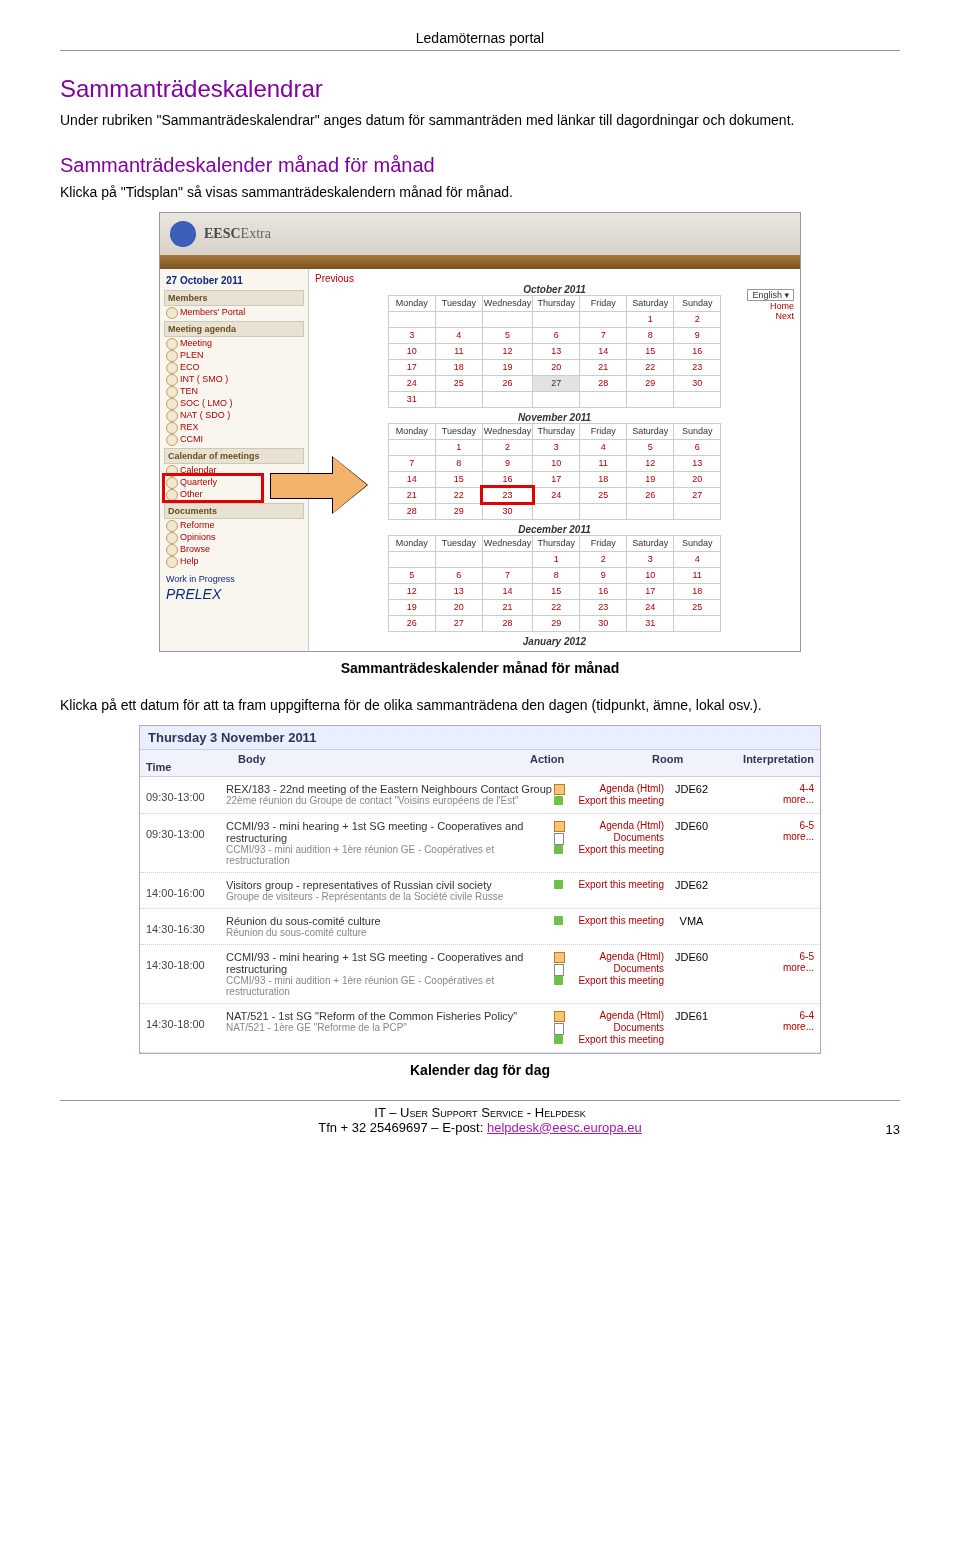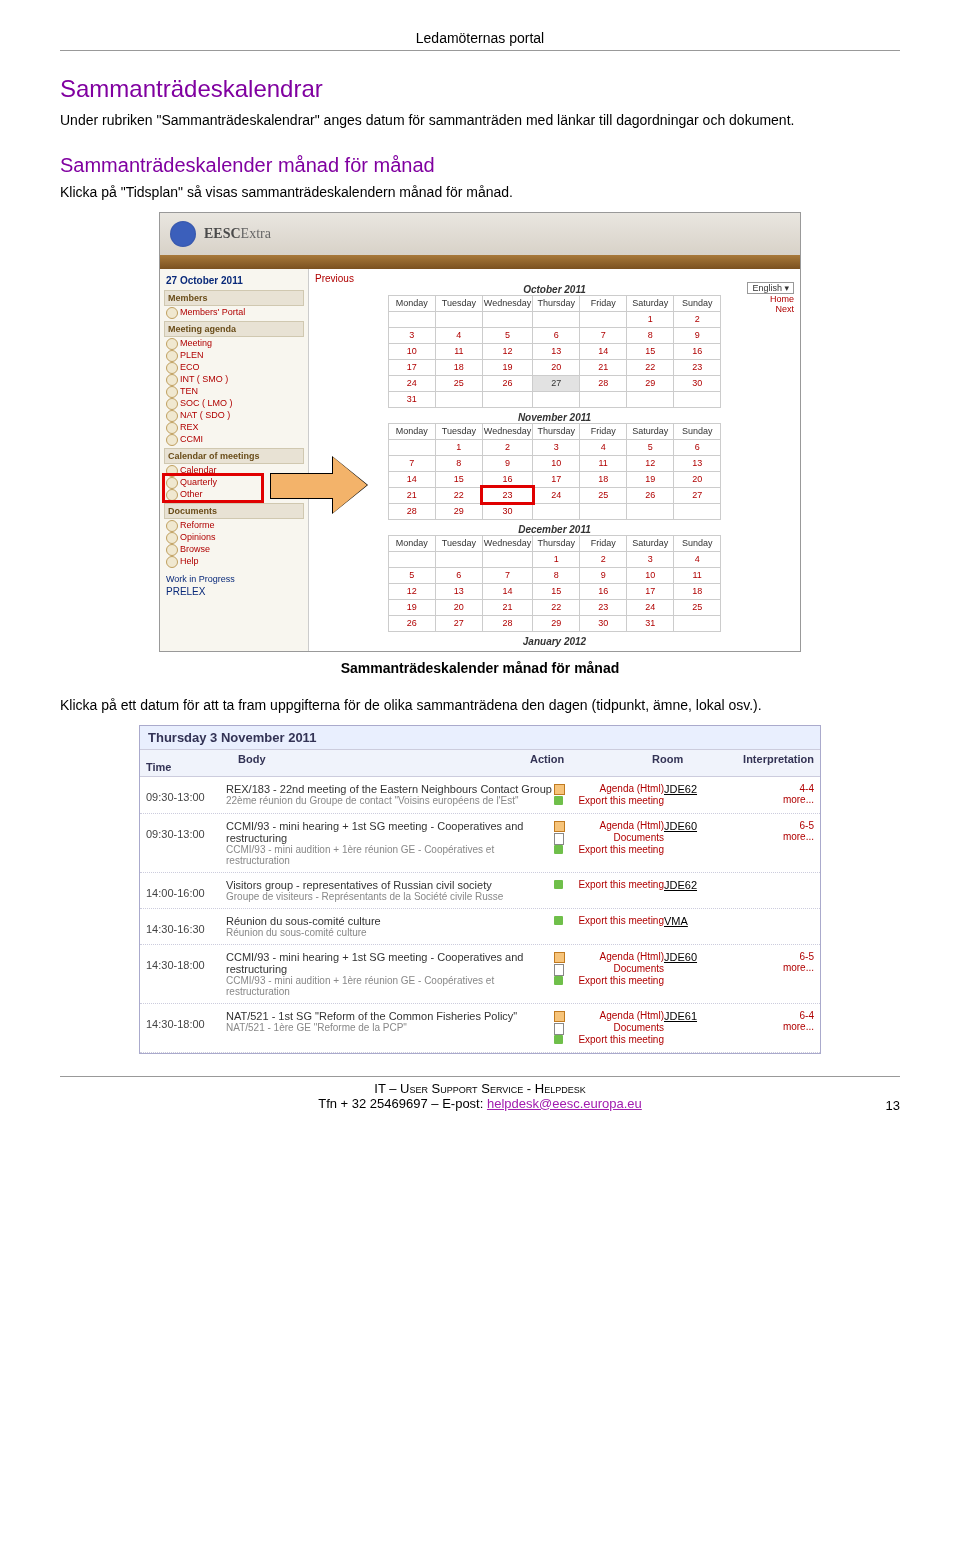--- a/index.html
+++ b/index.html
@@ -156,21 +156,21 @@
     border-left:36px solid #000;
     z-index:-1;
   }
   .main-cal {
     flex:1;
     padding:4px 6px;
     position:relative;
   }
   .nav-prev { color:#b00000; font-size:10px; }
   .nav-right {
-    position:absolute; right:6px; top:13px;
+    position:absolute; right:6px; top:20px;
     text-align:right;
     font-size:9px;
     color:#888;
   }
   .lang-box { border:1px solid #999; padding:0 4px; font-size:9px; display:inline-block; color:#333;}
   .month-block { margin:0 auto 4px auto; width:360px; }
   .month-title { text-align:center; font-weight:bold; color:#333; font-size:10px;font-style:italic; }
   table.cal {
     border-collapse:collapse;
     margin:0 auto 2px auto;
@@ -226,21 +226,21 @@
   }
   .mrow .c-time { color:#444; }
   .mrow .c-body { color:#444; }
   .mrow .c-body .t1 { color:#333; font-size:11px; }
   .mrow .c-body .t2 { color:#888; font-size:10px; }
   .mrow .c-act { font-size:10px; }
   .act-line { color:#b00000; position:relative; padding-left:14px; margin-bottom:1px;text-align:right; }
   .act-line.green::before { content:""; position:absolute; left:0; top:1px; width:9px;height:9px; background:#6fbf4a; border-radius:1px;}
   .act-line.cal::before { content:""; position:absolute; left:0; top:1px; width:9px;height:9px; background:#f7c47a; border:1px solid #c07a20;}
   .act-line.doc::before { content:""; position:absolute; left:0; top:1px; width:8px;height:10px; background:#fff; border:1px solid #888;}
-  .mrow .c-room { text-align:left;text-decoration:underline; }
+  .mrow .c-room { text-align:center; }
   .mrow .c-int { color:#b00000; font-size:10px; text-align:right;}
   .footer-rule { border:none; border-top:1px solid #999; margin:22px 0 4px 0;}
   .footer-block { text-align:center; font-size:13px;}
   .footer-block .sc { font-variant: small-caps; }
   .footer-block a { color:#a21caf; text-decoration:underline;}
   .pagenum { position:absolute; right:60px; bottom:18px; font-size:13px;}
 </style>
 </head>
 <body>
 
@@ -280,21 +280,21 @@
           <div class="side-item">Calendar</div>
           <div class="side-item">Quarterly</div>
           <div class="side-item">Other</div>
           <div class="side-group-h">Documents</div>
           <div class="side-item">Reforme</div>
           <div class="side-item">Opinions</div>
           <div class="side-item">Browse</div>
           <div class="side-item">Help</div>
           <div style="margin-top:6px;">
             <div style="color:#0a2a7a;font-size:9px;padding:1px 2px;">Work in Progress</div>
-            <div style="color:#0a2a7a;font-size:10px;padding:1px 2px;">PRELEX</div>
+            <div style="color:#0a2a7a;font-size:14px;padding:1px 2px;font-style:italic;">PRELEX</div>
           </div>
         </div>
         <div class="main-cal">
           <div class="nav-right"><span class="lang-box">English ▾</span><br><span style="color:#b00000;">Home</span><br><span style="color:#b00000;">Next</span></div>
           <div class="nav-prev">Previous</div>
           <div class="month-block">
             <div class="month-title">October 2011</div>
             <table class="cal">
               <tbody>
                 <tr>
@@ -583,20 +583,21 @@
         <div class="c-act">
           <div class="act-line cal">Agenda (Html)</div>
           <div class="act-line doc">Documents</div>
           <div class="act-line green">Export this meeting</div>
         </div>
         <div class="c-room">JDE61</div>
         <div class="c-int">6-4<br><span>more...</span></div>
       </div>
     </div>
 
+  <div class="caption">Kalender dag för dag</div>
 
   <hr class="footer-rule">
   <div class="footer-block">
     <span>
       <span>IT – U</span><span class="sc">ser </span><span>S</span><span class="sc">upport </span><span>S</span><span class="sc">ervice</span><span> - H</span><span class="sc">elpdesk</span>
     </span><br>
     <span>
       <span>Tfn + 32 25469697 – E-post: </span><a href="#">helpdesk@eesc.europa.eu</a>
     </span>
   </div>

